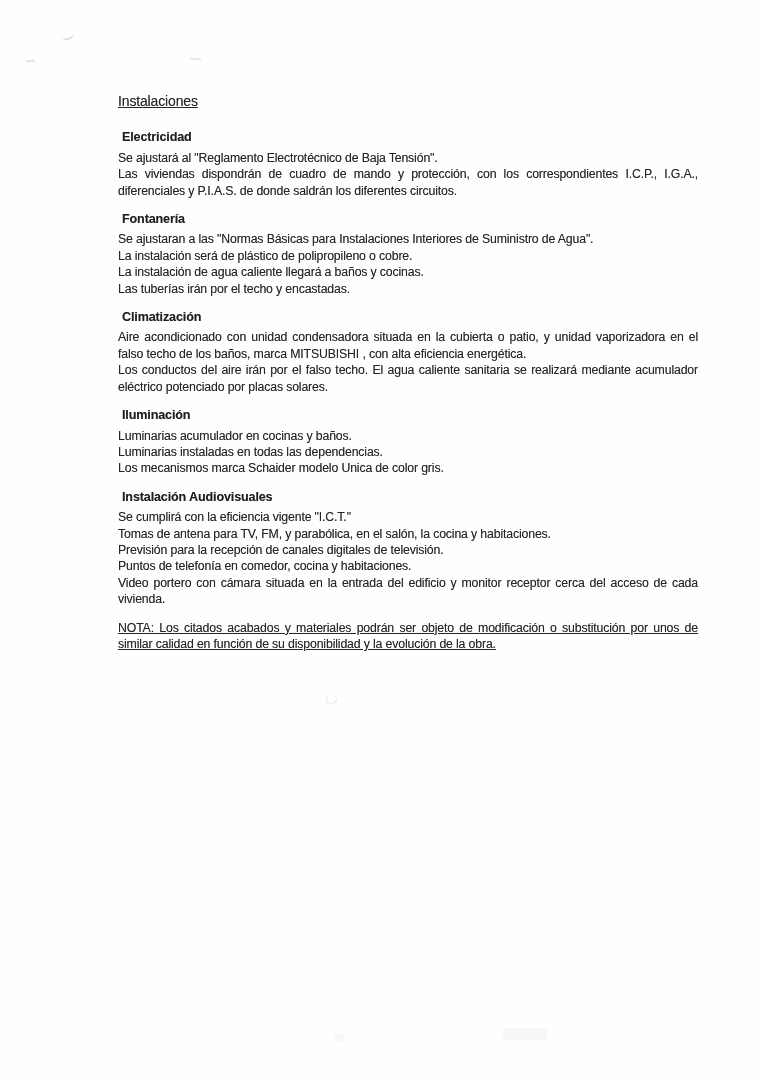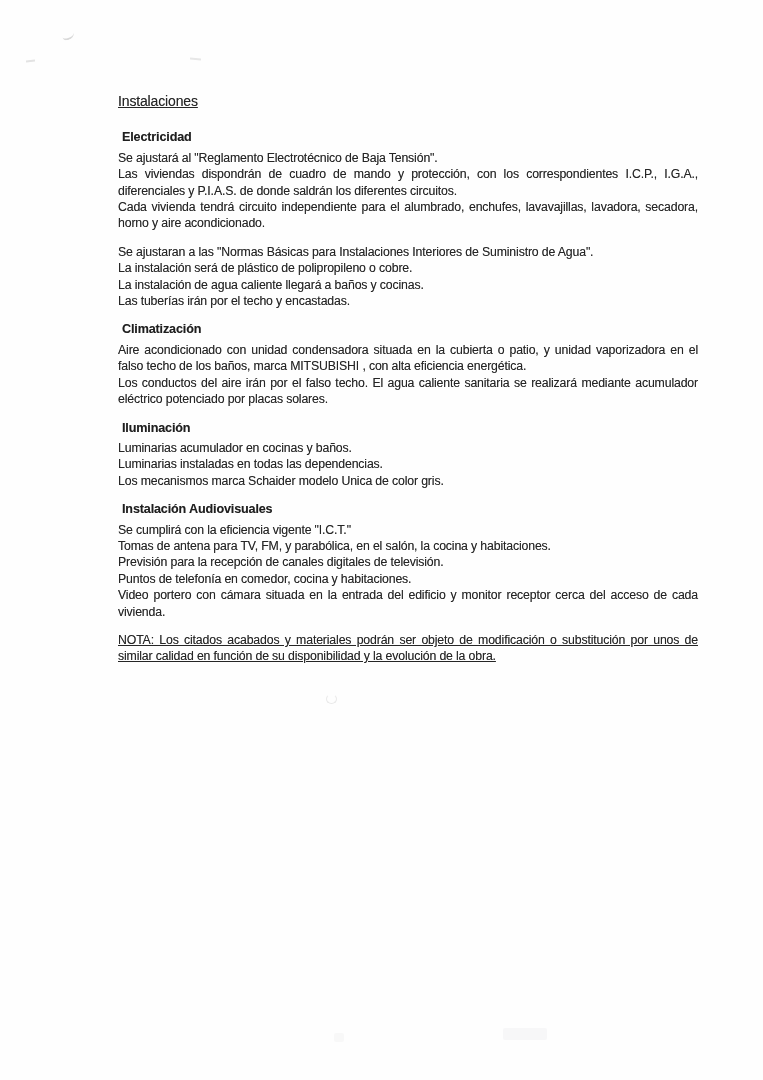--- a/index.html
+++ b/index.html
@@ -95,24 +95,24 @@
   <span class="artifact a-blob-bottom2"></span>
 
   <div class="content">
 
     <h1 class="doc-title">Instalaciones</h1>
 
     <section>
       <h2>Electricidad</h2>
       <p>Se ajustará al "Reglamento Electrotécnico de Baja Tensión".</p>
       <p>Las viviendas dispondrán de cuadro de mando y protección, con los correspondientes I.C.P., I.G.A., diferenciales y P.I.A.S. de donde saldrán los diferentes circuitos.</p>
-      <p>Cada vivienda tendrá circuito independiente para el alumbrado, enchufes, lavavajillas, lavadora, secadora, horno y aire acondicionado.</p>
     </section>
 
     <section>
+      <h2>Fontanería</h2>
       <p>Se ajustaran a las "Normas Básicas para Instalaciones Interiores de Suministro de Agua".</p>
       <p>La instalación será de plástico de polipropileno o cobre.</p>
       <p>La instalación de agua caliente llegará a baños y cocinas.</p>
       <p>Las tuberías irán por el techo y encastadas.</p>
     </section>
 
     <section>
       <h2>Climatización</h2>
       <p>Aire acondicionado con unidad condensadora situada en la cubierta o patio, y unidad vaporizadora en el falso techo de los baños, marca MITSUBISHI , con alta eficiencia energética.</p>
       <p>Los conductos del aire irán por el falso techo. El agua caliente sanitaria se realizará mediante acumulador eléctrico potenciado por placas solares.</p>

